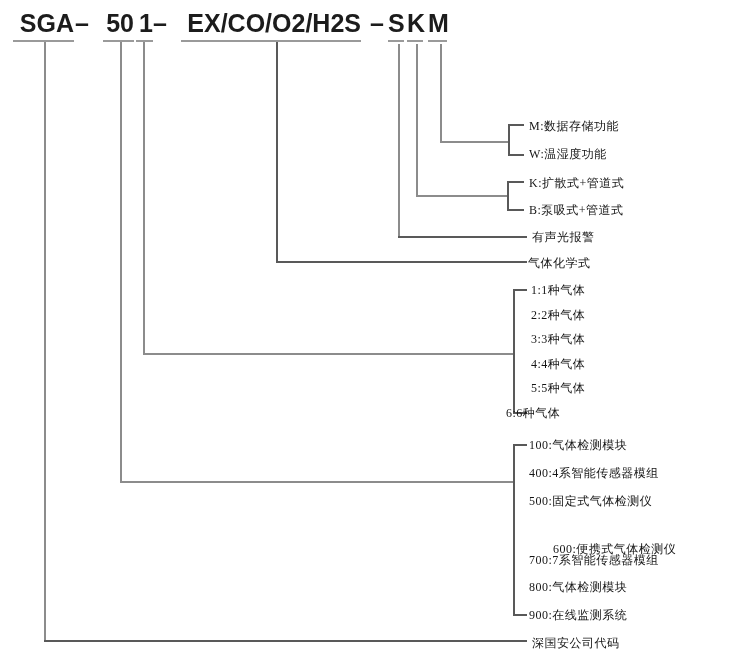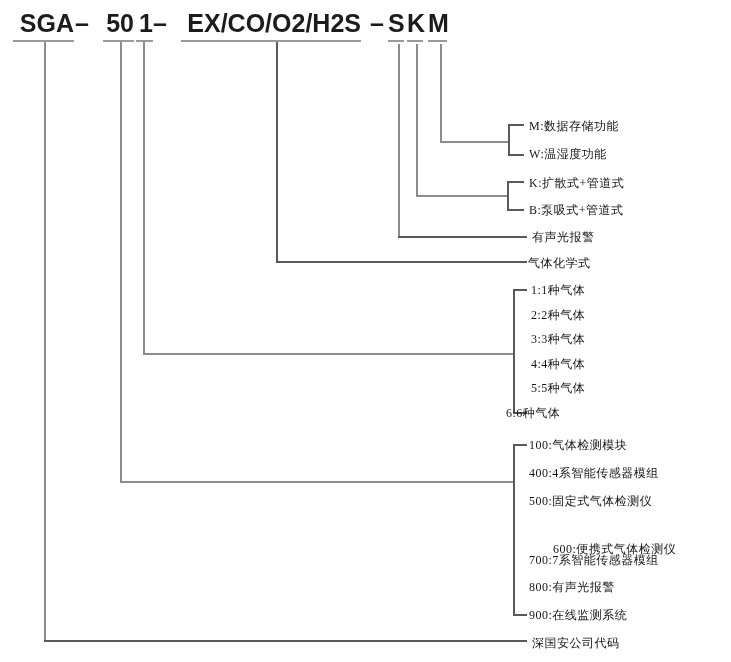--- a/index.html
+++ b/index.html
@@ -91,18 +91,18 @@
   <div class="lbl" style="left:531px;top:330px;">3:3种气体</div>
   <div class="lbl" style="left:531px;top:355px;">4:4种气体</div>
   <div class="lbl" style="left:531px;top:379px;">5:5种气体</div>
   <div class="lbl" style="left:506px;top:404px;">6:6种气体</div>
 
   <div class="lbl" style="left:529px;top:436px;">100:气体检测模块</div>
   <div class="lbl" style="left:529px;top:464px;">400:4系智能传感器模组</div>
   <div class="lbl" style="left:529px;top:492px;">500:固定式气体检测仪</div>
   <div class="lbl" style="left:529px;top:540px;margin-left:24px;">600:便携式气体检测仪</div>
   <div class="lbl" style="left:529px;top:551px;">700:7系智能传感器模组</div>
-  <div class="lbl" style="left:529px;top:578px;">800:有声光报警</div>
+  <div class="lbl" style="left:529px;top:578px;">800:气体检测模块</div>
   <div class="lbl" style="left:529px;top:606px;">900:在线监测系统</div>
 
   <div class="lbl" style="left:532px;top:634px;">深国安公司代码</div>
 
 </div>
 
 </body></html>

